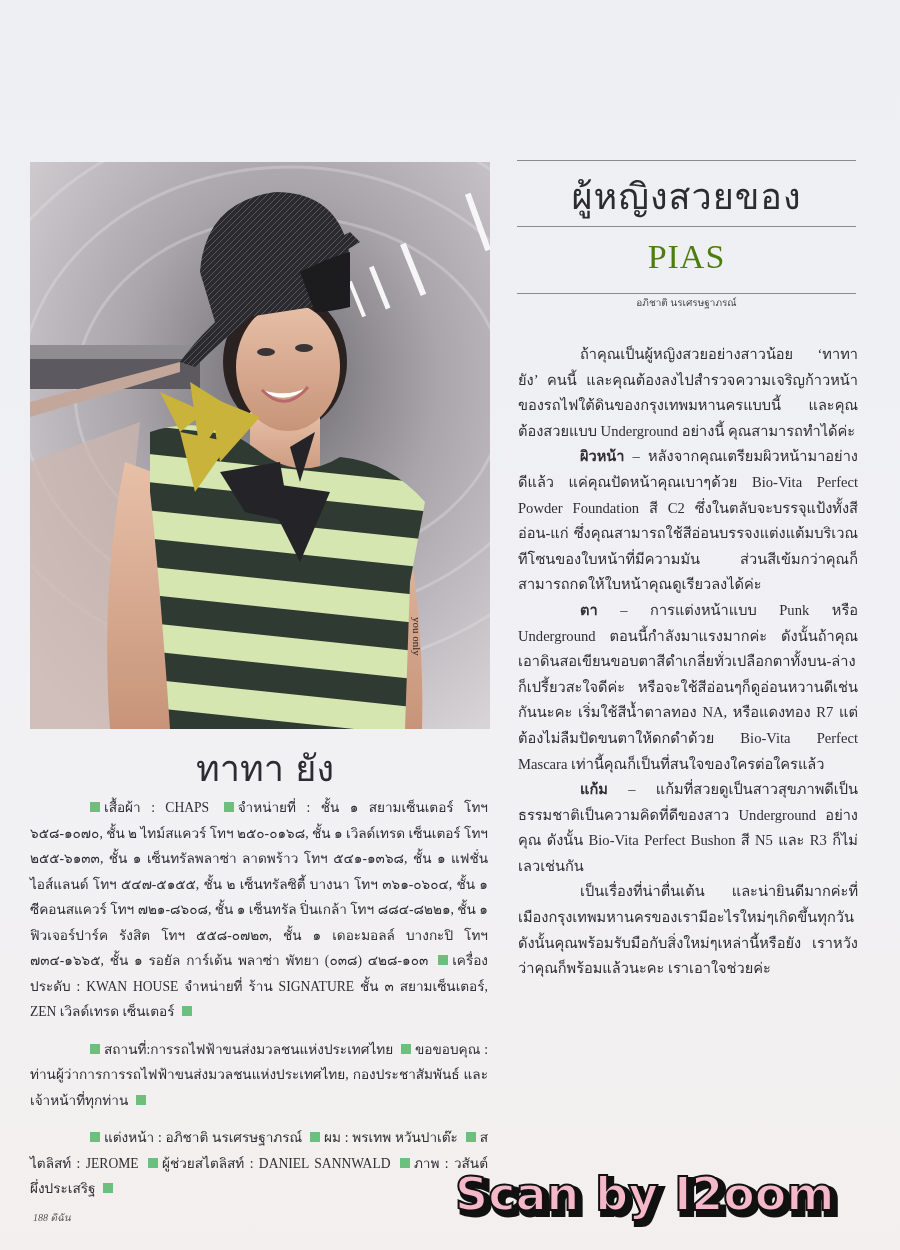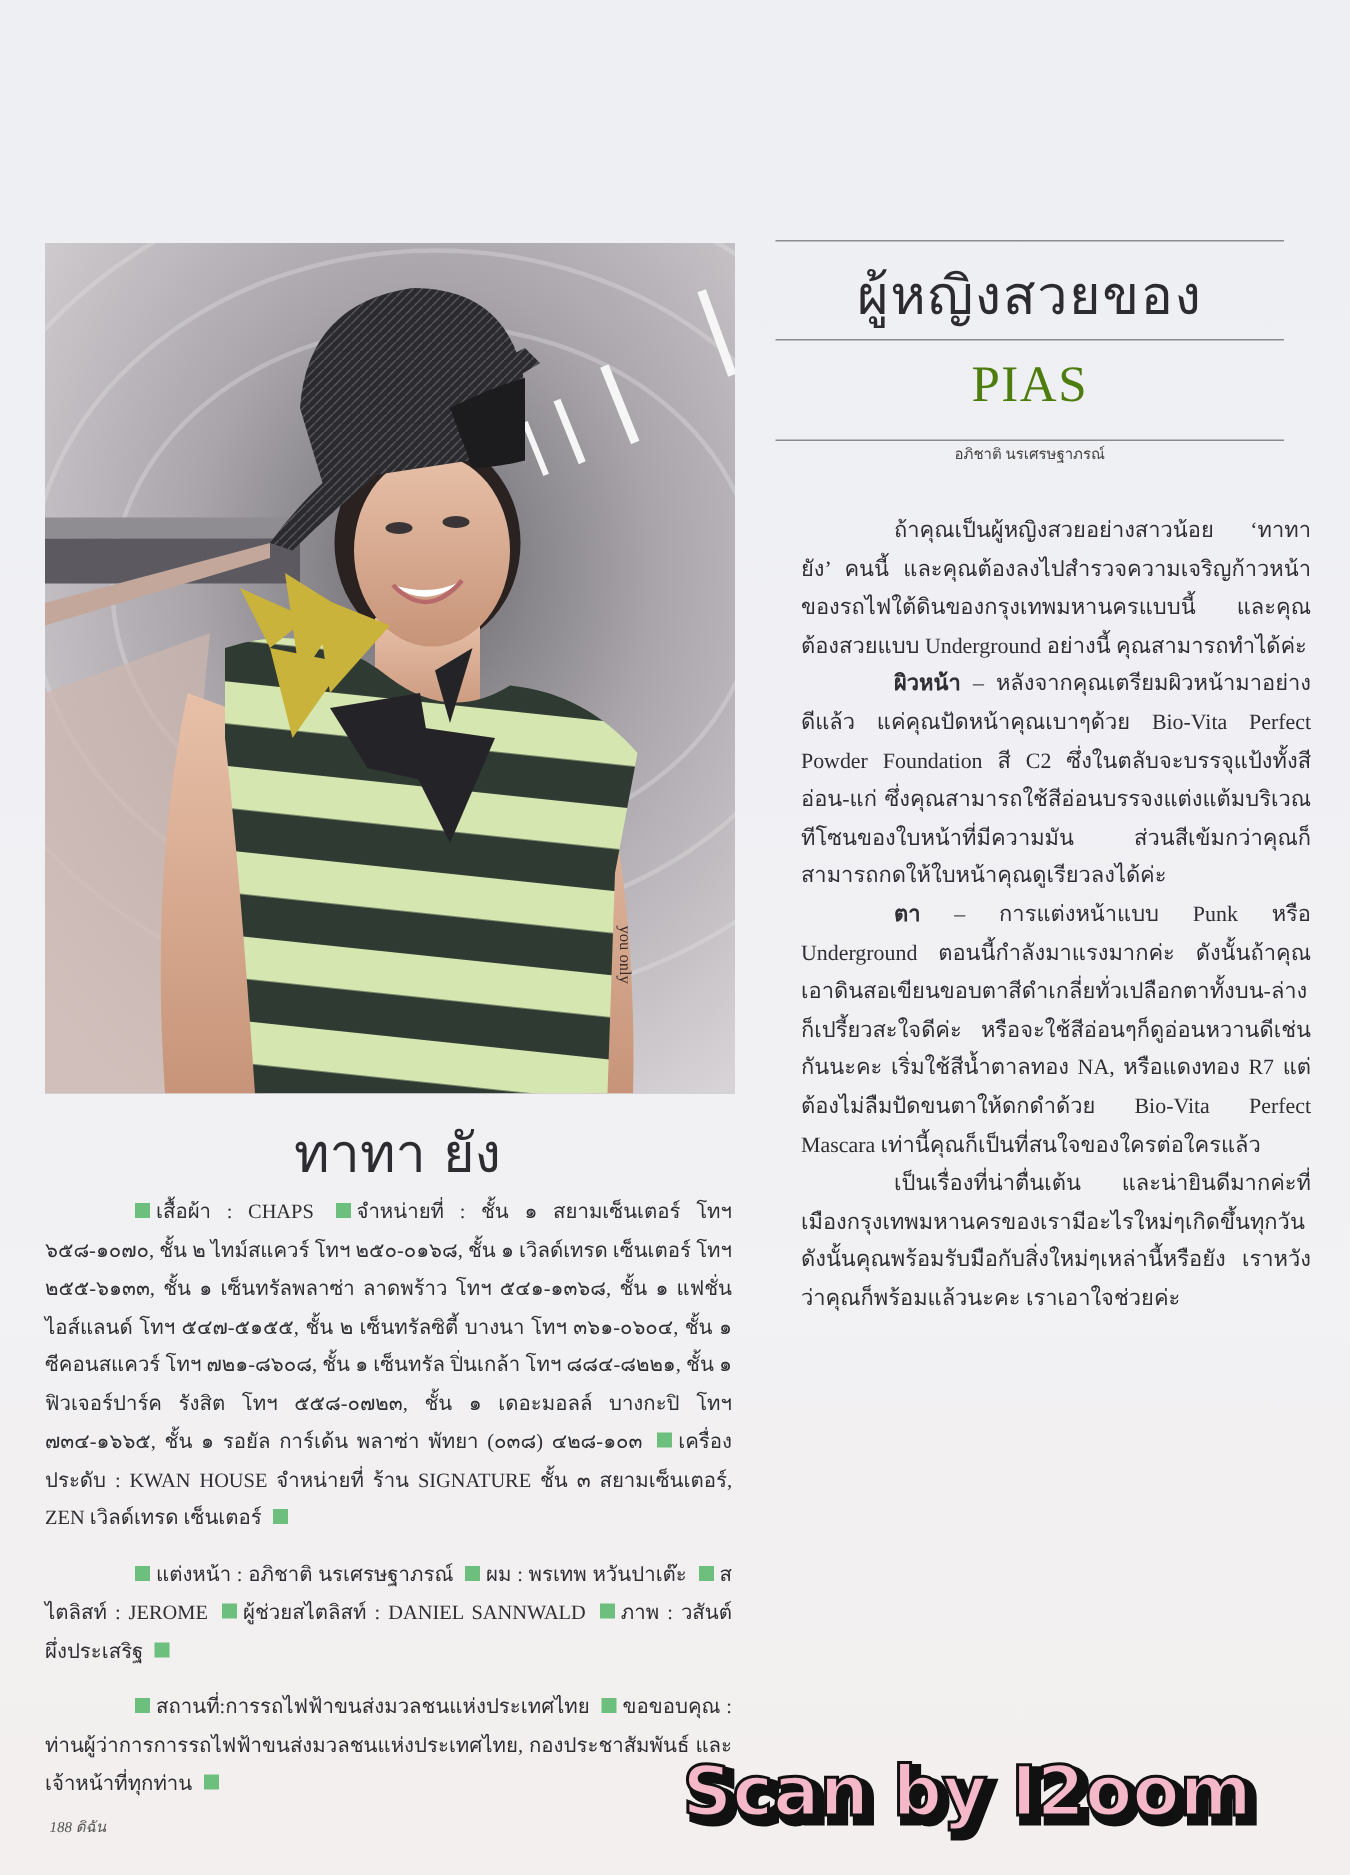--- a/index.html
+++ b/index.html
@@ -24,21 +24,21 @@
   }
   .brand {
     position: absolute; left: 517px; top: 238px; width: 339px; text-align: center;
     font-family: "Liberation Serif", serif; font-size: 34px; color: #4d7c0f; letter-spacing: 1px;
   }
   .byline {
     position: absolute; left: 517px; top: 295px; width: 339px; text-align: center;
     font-size: 10px; color: #444;
   }
   .body-col {
-    position: absolute; left: 534px; top: 342px; width: 340px;
+    position: absolute; left: 518px; top: 342px; width: 340px;
     font-size: 14.6px; line-height: 25.6px; text-align: justify; color: #2e2e33;
   }
   .body-col p { margin: 0; text-indent: 62px; }
   .body-col b { font-weight: bold; }
 
   
   .name-title {
     position: absolute; left: 30px; top: 740px; width: 470px; text-align: center;
     font-family: "DejaVu Sans", sans-serif; font-size: 36px; color: #2d2d31;
   }
@@ -140,43 +140,44 @@
 <div class="headline">ผู้หญิงสวยของ</div>
 <div class="rule" style="top:226px;"></div>
 <div class="brand">PIAS</div>
 <div class="rule" style="top:293px;"></div>
 <div class="byline">อภิชาติ นรเศรษฐาภรณ์</div>
 
 <div class="body-col">
   <p>ถ้าคุณเป็นผู้หญิงสวยอย่างสาวน้อย ‘ทาทา ยัง’ คนนี้ และคุณต้องลงไปสำรวจความเจริญก้าวหน้าของรถไฟใต้ดินของกรุงเทพมหานครแบบนี้ และคุณต้องสวยแบบ Underground อย่างนี้ คุณสามารถทำได้ค่ะ</p>
   <p><b>ผิวหน้า</b><span> – หลังจากคุณเตรียมผิวหน้ามาอย่างดีแล้ว แค่คุณปัดหน้าคุณเบาๆด้วย Bio-Vita Perfect Powder Foundation สี C2 ซึ่งในตลับจะบรรจุแป้งทั้งสีอ่อน-แก่ ซึ่งคุณสามารถใช้สีอ่อนบรรจงแต่งแต้มบริเวณทีโซนของใบหน้าที่มีความมัน ส่วนสีเข้มกว่าคุณก็สามารถกดให้ใบหน้าคุณดูเรียวลงได้ค่ะ</span></p>
   <p><b>ตา</b><span> – การแต่งหน้าแบบ Punk หรือ Underground ตอนนี้กำลังมาแรงมากค่ะ ดังนั้นถ้าคุณเอาดินสอเขียนขอบตาสีดำเกลี่ยทั่วเปลือกตาทั้งบน-ล่างก็เปรี้ยวสะใจดีค่ะ หรือจะใช้สีอ่อนๆก็ดูอ่อนหวานดีเช่นกันนะคะ เริ่มใช้สีน้ำตาลทอง NA, หรือแดงทอง R7 แต่ต้องไม่ลืมปัดขนตาให้ดกดำด้วย Bio-Vita Perfect Mascara เท่านี้คุณก็เป็นที่สนใจของใครต่อใครแล้ว</span></p>
+  <p><b>แก้ม</b><span> – แก้มที่สวยดูเป็นสาวสุขภาพดีเป็นธรรมชาติเป็นความคิดที่ดีของสาว Underground อย่างคุณ ดังนั้น Bio-Vita Perfect Bushon สี N5 และ R3 ก็ไม่เลวเช่นกัน</span></p>
   <p>เป็นเรื่องที่น่าตื่นเต้น และน่ายินดีมากค่ะที่เมืองกรุงเทพมหานครของเรามีอะไรใหม่ๆเกิดขึ้นทุกวัน ดังนั้นคุณพร้อมรับมือกับสิ่งใหม่ๆเหล่านี้หรือยัง เราหวังว่าคุณก็พร้อมแล้วนะคะ เราเอาใจช่วยค่ะ</p>
 </div>
 
 <div class="name-title">ทาทา ยัง</div>
 
 <div class="credits">
   <p>
     <span class="sq"></span><span>เสื้อผ้า : CHAPS</span>
     <span class="sq"></span><span>จำหน่ายที่ : ชั้น ๑ สยามเซ็นเตอร์ โทฯ ๖๕๘-๑๐๗๐, ชั้น ๒ ไทม์สแควร์ โทฯ ๒๕๐-๐๑๖๘, ชั้น ๑ เวิลด์เทรด เซ็นเตอร์ โทฯ ๒๕๕-๖๑๓๓, ชั้น ๑ เซ็นทรัลพลาซ่า ลาดพร้าว โทฯ ๕๔๑-๑๓๖๘, ชั้น ๑ แฟชั่นไอส์แลนด์ โทฯ ๕๔๗-๕๑๕๕, ชั้น ๒ เซ็นทรัลซิตี้ บางนา โทฯ ๓๖๑-๐๖๐๔, ชั้น ๑ ซีคอนสแควร์ โทฯ ๗๒๑-๘๖๐๘, ชั้น ๑ เซ็นทรัล ปิ่นเกล้า โทฯ ๘๘๔-๘๒๒๑, ชั้น ๑ ฟิวเจอร์ปาร์ค รังสิต โทฯ ๕๕๘-๐๗๒๓, ชั้น ๑ เดอะมอลล์ บางกะปิ โทฯ ๗๓๔-๑๖๖๕, ชั้น ๑ รอยัล การ์เด้น พลาซ่า พัทยา (๐๓๘) ๔๒๘-๑๐๓</span>
     <span class="sq"></span><span>เครื่องประดับ : KWAN HOUSE จำหน่ายที่ ร้าน SIGNATURE ชั้น ๓ สยามเซ็นเตอร์, ZEN เวิลด์เทรด เซ็นเตอร์</span>
     <span class="sq"></span>
   </p>
   <p>
+    <span class="sq"></span><span>สถานที่:การรถไฟฟ้าขนส่งมวลชนแห่งประเทศไทย</span>
+    <span class="sq"></span><span>ขอขอบคุณ : ท่านผู้ว่าการการรถไฟฟ้าขนส่งมวลชนแห่งประเทศไทย, กองประชาสัมพันธ์ และเจ้าหน้าที่ทุกท่าน</span>
+    <span class="sq"></span>
+  </p>
+  <p>
     <span class="sq"></span><span>แต่งหน้า : อภิชาติ นรเศรษฐาภรณ์</span>
     <span class="sq"></span><span>ผม : พรเทพ หวันปาเต๊ะ</span>
     <span class="sq"></span><span>สไตลิสท์ : JEROME</span>
     <span class="sq"></span><span>ผู้ช่วยสไตลิสท์ : DANIEL SANNWALD</span>
     <span class="sq"></span><span>ภาพ : วสันต์ ผึ่งประเสริฐ</span>
-    <span class="sq"></span>
-  </p>
-  <p>
-    <span class="sq"></span><span>สถานที่:การรถไฟฟ้าขนส่งมวลชนแห่งประเทศไทย</span>
-    <span class="sq"></span><span>ขอขอบคุณ : ท่านผู้ว่าการการรถไฟฟ้าขนส่งมวลชนแห่งประเทศไทย, กองประชาสัมพันธ์ และเจ้าหน้าที่ทุกท่าน</span>
     <span class="sq"></span>
   </p>
 </div>
 
 <div class="folio">188 ดิฉัน</div>
 
 <div class="watermark">
   <svg viewBox="0 0 430 70" width="430" height="70">
     <text x="7" y="56" font-family="DejaVu Sans, sans-serif" font-weight="bold" font-size="46" fill="#111" stroke="#111" stroke-width="6">Scan by I2oom</text>
     <text x="3" y="52" font-family="DejaVu Sans, sans-serif" font-weight="bold" font-size="46" fill="#f4b8c8" stroke="#111" stroke-width="2">Scan by I2oom</text>

